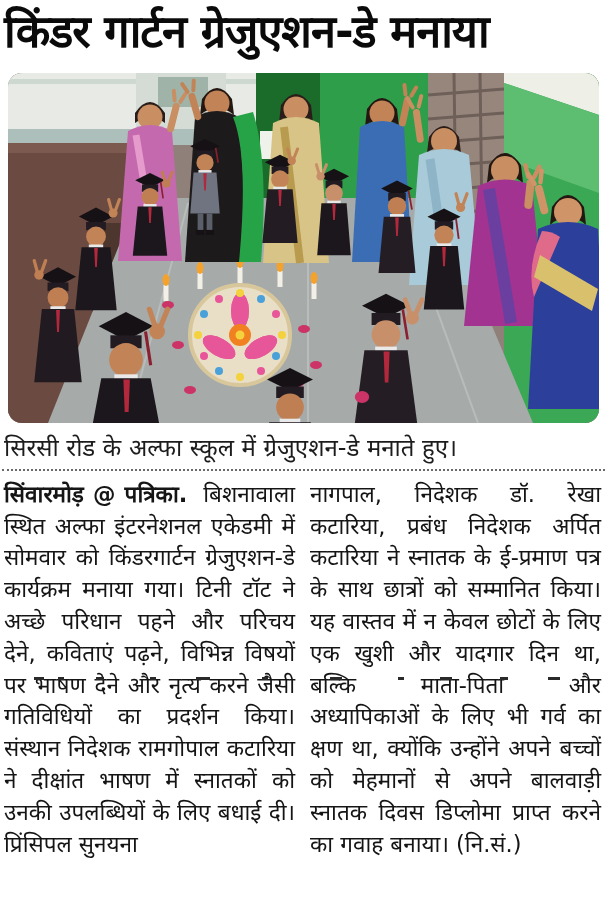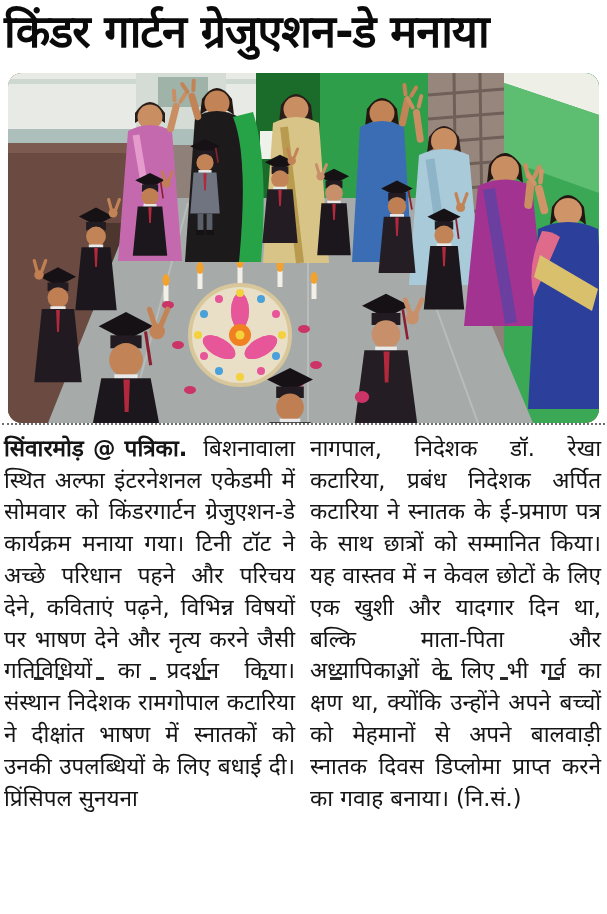--- a/index.html
+++ b/index.html
@@ -410,20 +410,21 @@
             <rect x="-12" y="10" width="24" height="10" fill="#221b22"></rect>
           <circle cx="0" cy="28" r="12" fill="#bf7f52"></circle>
           <rect x="-9" y="38" width="18" height="6" fill="#e9e9e9"></rect>
           <path d="M-18,41 L18,41 L24,60 L-24,60 Z" fill="#1c171c"></path>
           <polygon points="-2,42 3,42 2,58 -1,58" fill="#b3283c"></polygon>
         </g>
       </g>
     </svg>
   </div>
 
+  <div class="caption">सिरसी रोड के अल्फा स्कूल में ग्रेजुएशन-डे मनाते हुए।</div>
 
   <hr class="dotted-rule">
 
   <div class="article">
     <div class="col">
       <span class="dateline">सिंवारमोड़ @ पत्रिका.</span><span>बिशनावाला स्थित अल्फा इंटरनेशनल एकेडमी में सोमवार को किंडरगार्टन ग्रेजुएशन-डे कार्यक्रम मनाया गया। टिनी टॉट ने अच्छे परिधान पहने और परिचय देने, कविताएं पढ़ने, विभिन्न विषयों पर भाषण देने और नृत्य करने जैसी गतिविधियों का प्रदर्शन किया। संस्थान निदेशक रामगोपाल कटारिया ने दीक्षांत भाषण में स्नातकों को उनकी उपलब्धियों के लिए बधाई दी। प्रिंसिपल सुनयना</span>
     </div>
     <div class="col">
       <span>नागपाल, निदेशक डॉ. रेखा कटारिया, प्रबंध निदेशक अर्पित कटारिया ने स्नातक के ई-प्रमाण पत्र के साथ छात्रों को सम्मानित किया। यह वास्तव में न केवल छोटों के लिए एक खुशी और यादगार दिन था, बल्कि माता-पिता और अध्यापिकाओं के लिए भी गर्व का क्षण था, क्योंकि उन्होंने अपने बच्चों को मेहमानों से अपने बालवाड़ी स्नातक दिवस डिप्लोमा प्राप्त करने का गवाह बनाया। (नि.सं.)</span>
     </div>

